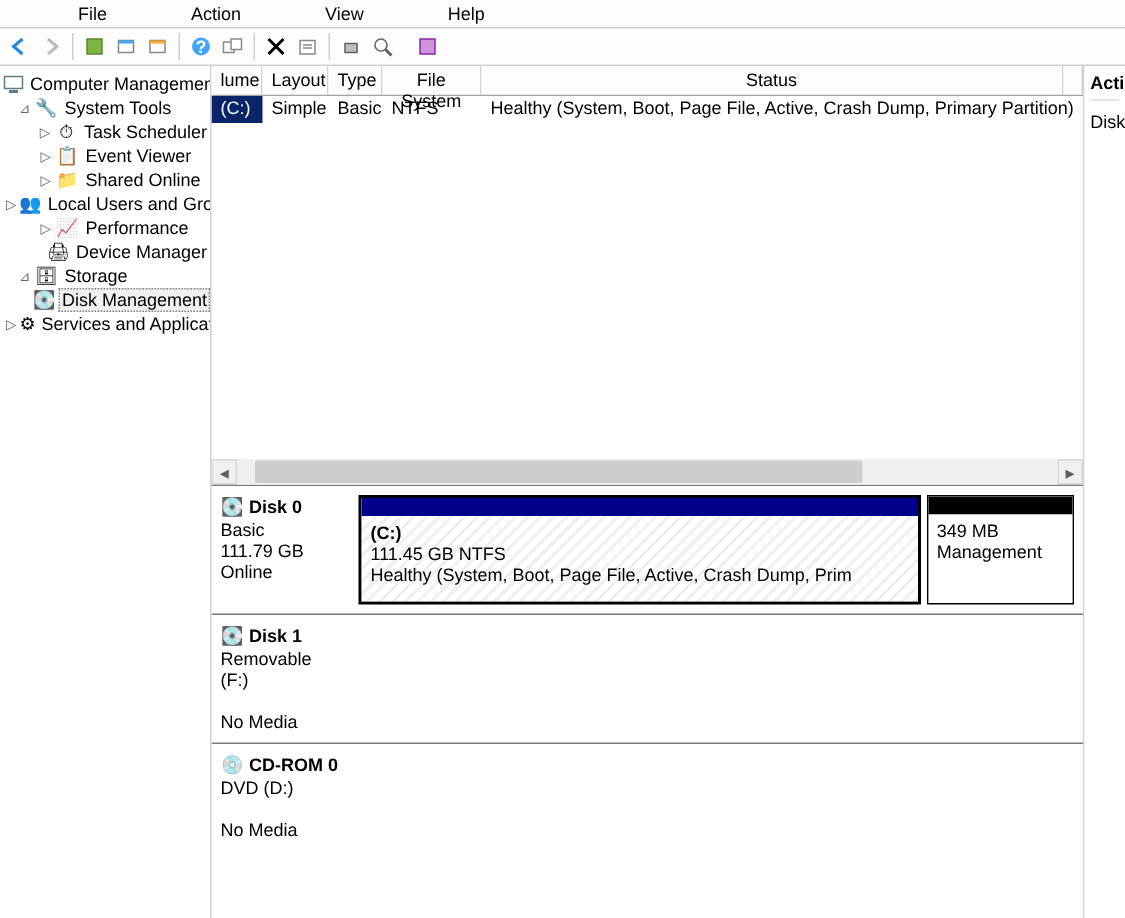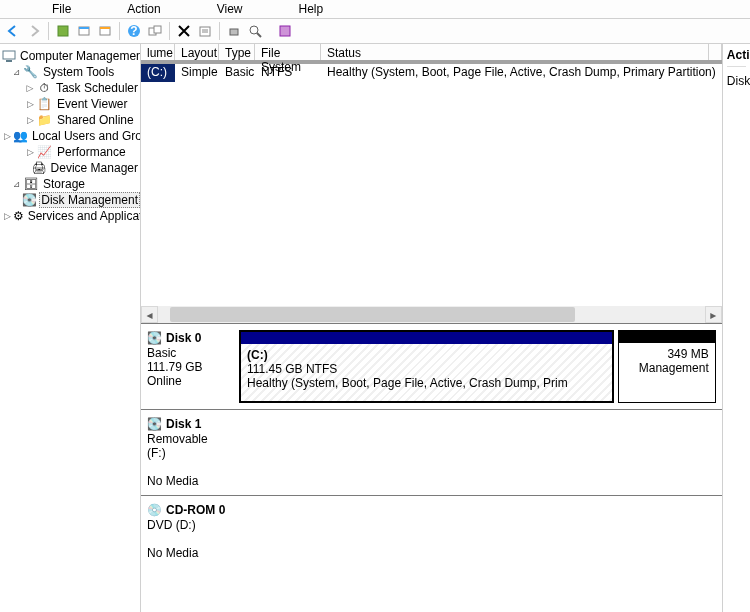--- a/index.html
+++ b/index.html
@@ -11,40 +11,40 @@
 .tb-sep { width: 1px; height: 18px; background: #d0d0d0; margin: 0 2px; }
 .main { display: flex; height: calc(612px - 44px); }
 .tree { width: 176px; border-right: 1px solid #d0d0d0; padding: 4px 0; overflow: hidden; white-space: nowrap; }
 .tree-row { display: flex; align-items: center; height: 16px; padding-left: 2px; gap: 2px; cursor: default; }
 .tree-row.sel .label { border: 1px dotted #808080; background: #f0f0f0; padding: 0 1px; }
 .tree-row .label { padding: 0 2px; }
 .exp { width: 9px; font-size: 9px; color: #666; text-align: center; display: inline-block; }
 .ind { display: inline-block; }
 .ico { width: 16px; height: 16px; display: inline-flex; align-items: center; justify-content: center; }
 .center { flex: 1; display: flex; flex-direction: column; border-right: 1px solid #d0d0d0; }
-.volheader { height: 20px; display: flex; background: #fdfdfd; border-bottom: 4px solid #a3a3a3; }
+.volheader { height: 20px; display: flex; background: #fdfdfd; border-bottom: 1px solid #a3a3a3; text-align: center; }
 .volheader div { border-right: 1px solid #d0d0d0; padding: 2px 6px; background: #fdfdfd; }
 .volrow { height: 18px; display: flex; }
 .volrow div { padding: 1px 6px; }
 .volrow .sel { background: #0a246a; color: #fff; }
 .vollistarea { flex: 0 0 262px; overflow: hidden; }
 .scrollbar { height: 17px; background: #f0f0f0; display: flex; align-items: stretch; }
 .sb-btn { width: 17px; background: #f0f0f0; border: 1px solid #d8d8d8; display:flex; align-items:center; justify-content:center; color:#606060; }
 .sb-track { flex:1; background:#efefef; position:relative; }
 .sb-thumb { position:absolute; top:1px; bottom:1px; left:12px; right:130px; background:#cdcdcd; border-radius:2px;}
 .disks { flex:1; overflow:hidden; }
 .diskpanel { border-top:1px solid #7a7a7a; display:flex; min-height:86px; }
 .diskinfo { width:92px; padding:6px 4px 4px 6px; }
 .diskinfo .dname { font-weight:bold; display:flex; align-items:center; gap:3px;}
 .diskgfx { flex:1; padding:6px 6px; display:flex; gap:4px; }
 .partbox { border:1px solid #000; display:flex; flex-direction:column; overflow:hidden; }
 .partbox .bar { height:12px; background:#00008b; }
 .partbox.unalloc .bar { background:#000; }
 .partbox .body { flex:1; padding:4px 6px; font-size:11.5px; white-space:nowrap; overflow:hidden; background-image: repeating-linear-gradient(135deg,#f0f0f0 0 2px,#fff 2px 6px);}
-.partbox.unalloc .body { background:#fff;text-align:right; }
+.partbox.unalloc .body { background:#fff; }
 .partbox.sel { border:2px solid #000;}
 .right { width: 32px; padding:4px 4px; overflow:hidden; background:#fff;}
 .right .hdr { font-weight:bold; padding-bottom:4px;}
 </style>
 </head>
 <body>
 
 <div class="menubar">
   <span>File</span>
   <span>Action</span>

